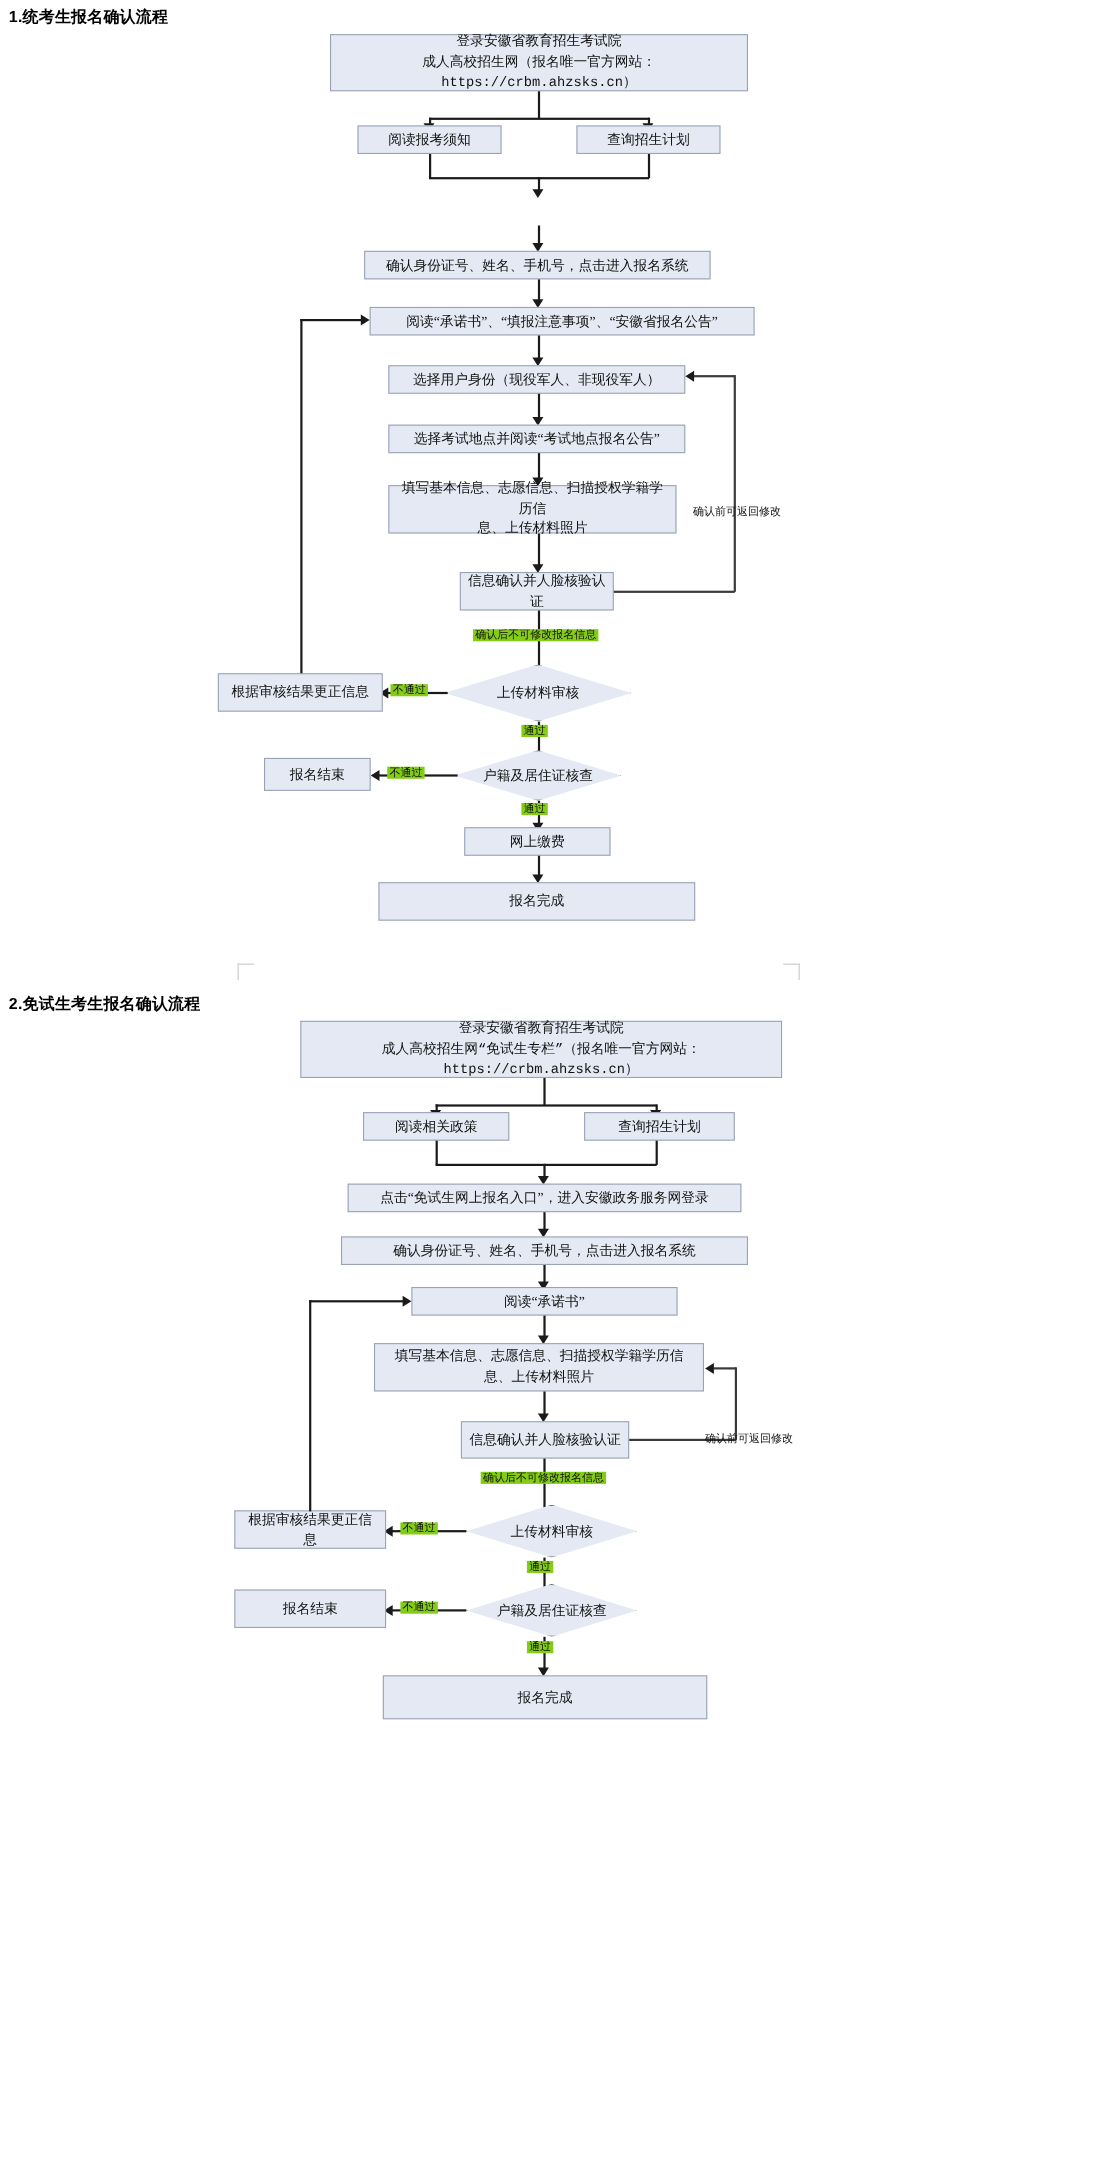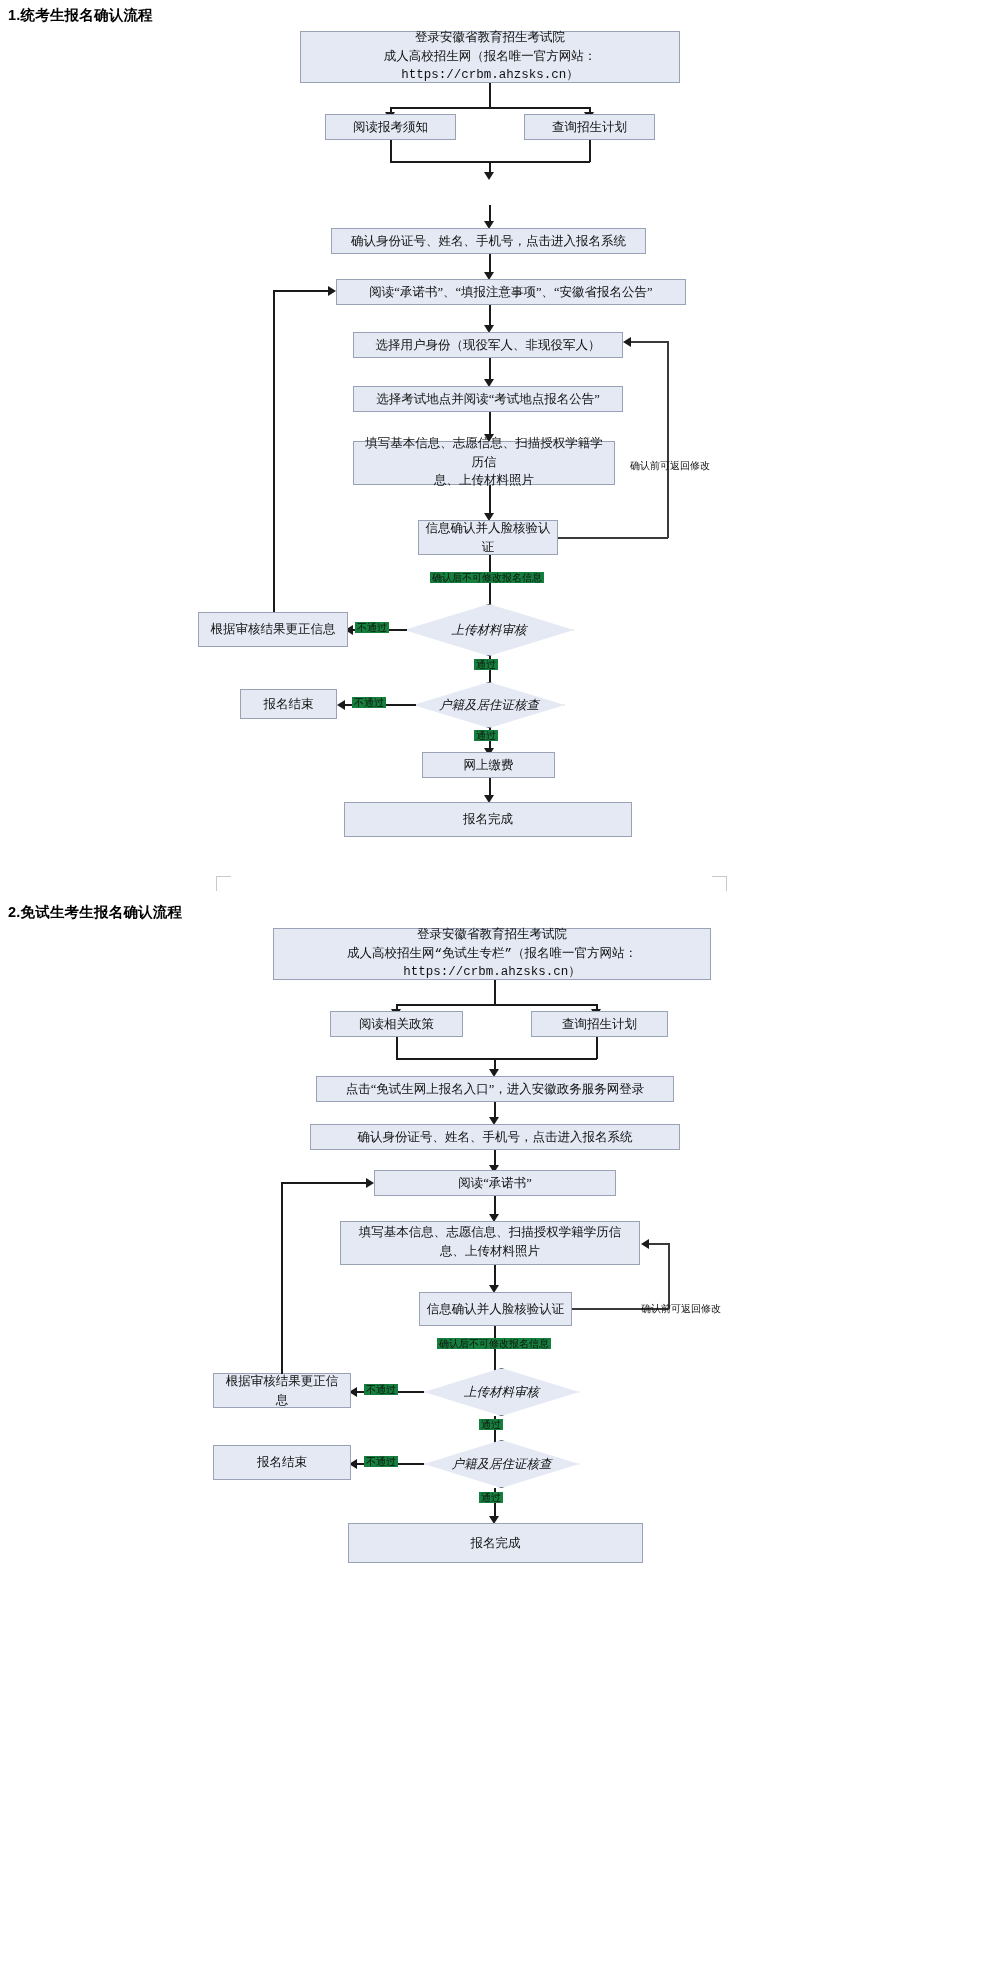--- a/index.html
+++ b/index.html
@@ -19,21 +19,21 @@
     display:flex;align-items:center;justify-content:center;text-align:center;
     font-size:12.5px;line-height:1.45;color:#111;
     padding:2px 6px;
   }
   .node .txt{display:block;font-family:Liberation Mono, monospace;}
   .node.two-line{line-height:1.5;}
 
   
   .diamond{
     position:absolute;box-sizing:border-box;
-    display:flex;align-items:center;justify-content:center;font-style:italic;
+    display:flex;align-items:center;justify-content:center;
   }
   .diamond .dshape{
     position:absolute;inset:0;
     background:#e4e9f4;border:1px solid #5c6475;
     clip-path:polygon(50% 0,100% 50%,50% 100%,0 50%);
   }
   .diamond .dlbl{
     position:relative;z-index:2;font-size:12.5px;white-space:nowrap;color:#111;
   }
 
@@ -42,21 +42,21 @@
   .vl{width:1.6px;}
   .hl{height:1.6px;}
   .thin{background:#3a3a3a;}
   .arr{position:absolute;width:0;height:0;}
   .arr.down{border-left:5px solid transparent;border-right:5px solid transparent;border-top:8px solid #1a1a1a;}
   .arr.left{border-top:5px solid transparent;border-bottom:5px solid transparent;border-right:8px solid #1a1a1a;}
   .arr.right{border-top:5px solid transparent;border-bottom:5px solid transparent;border-left:8px solid #1a1a1a;}
 
   .edge-lbl{
     position:absolute;font-size:10px;color:#111;white-space:nowrap;
-    background:#15803d;padding:0 2px;line-height:1.1;
+    background:#84cc16;padding:0 2px;line-height:1.1;
   }
   .edge-lbl.plain{background:transparent;}
 
   
   .pmark{position:absolute;border-color:#c9c9c9;border-style:solid;width:14px;height:14px;}
 </style>
 </head>
 <body>
 
 <div class="page">

